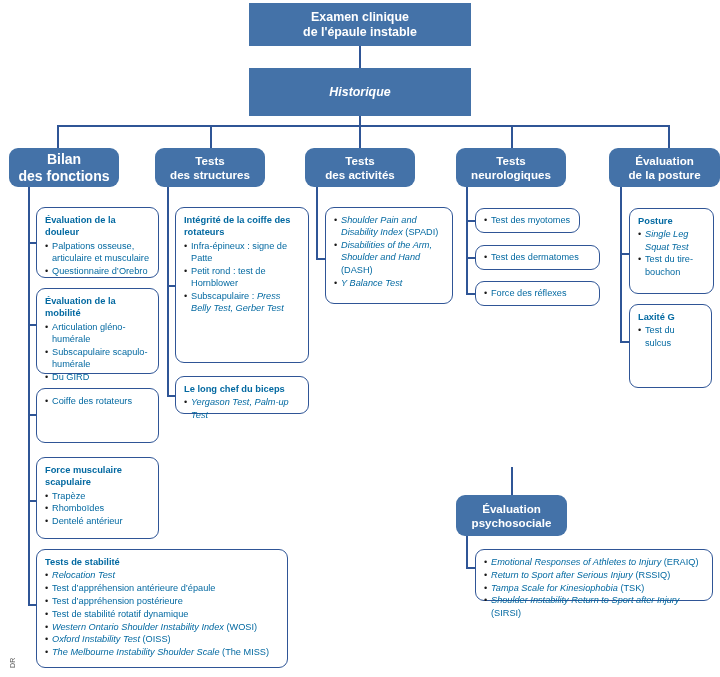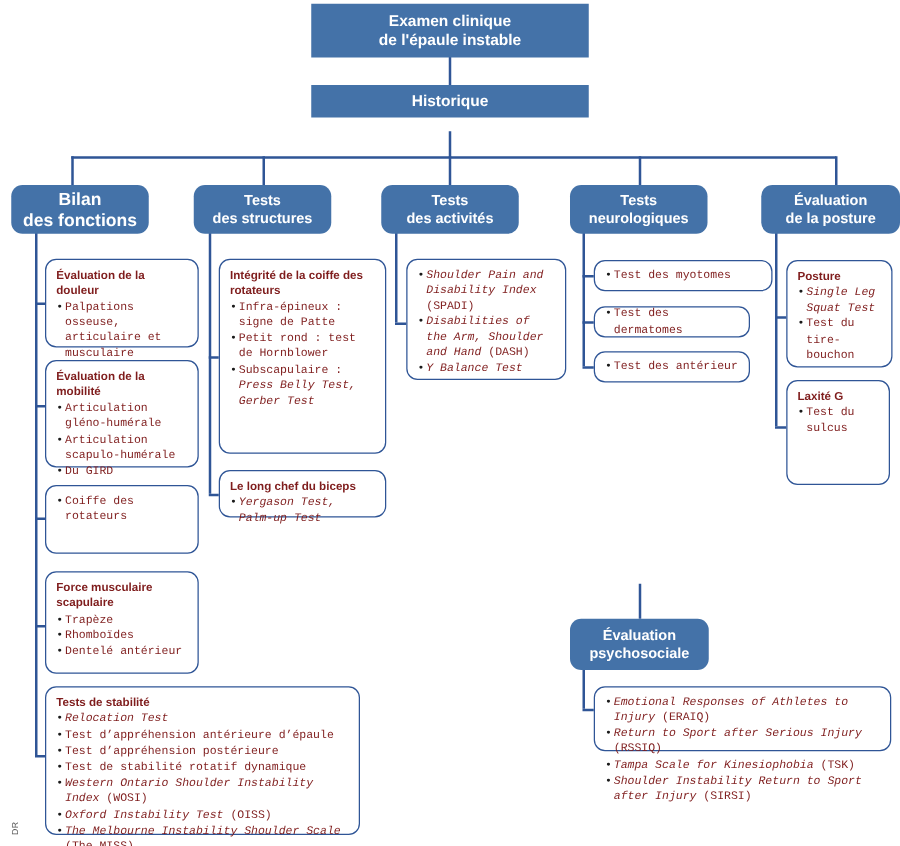--- a/index.html
+++ b/index.html
@@ -38,34 +38,33 @@
 
   
   .obox {
     position: absolute;
     background: #ffffff;
     border: 1.3px solid #2f5596;
     border-radius: 9px;
     box-sizing: border-box;
     padding: 6px 8px 6px 8px;
     z-index: 3;
-    color: #7f1d1d;
+    color: #0369a1;
   }
   .obox .hd {
     font-weight: bold;
     font-size: 9.3px;
     line-height: 1.32;
     margin-bottom: 1px;
     display: block;
   }
   .obox ul {
     list-style: none;
     margin: 0;
     padding: 0;
-    font-family: Liberation Mono, monospace;
   }
   .obox li {
     font-size: 9.2px;
     line-height: 1.34;
     position: relative;
     padding-left: 7px;
     margin: 0 0 0.5px 0;
   }
   .obox li::before {
     content: "\2022";
@@ -149,21 +148,21 @@
   <div class="ln v" style="left:466px; top:535px; height:32px;"></div>
   <div class="ln h" style="left:466px; top:567px; width:9px;"></div>
 
   <div class="node sq" style="left:249px; top:3px; width:222px; height:43px; font-size:12.4px;">
     <div>
       <span class="node-line">Examen clinique</span>
       <span class="node-line">de l'épaule instable</span>
     </div>
   </div>
 
-  <div class="node sq" style="left:249px; top:68px; width:222px; height:26px; font-size:12.4px;">
+  <div class="node sq" style="left:249px; top:68px; width:222px; height:48px; font-size:12.4px;font-style:italic;">
     <div>
       <span class="node-line">Historique</span>
     </div>
   </div>
 
   <div class="node rnd" style="left:9px; top:148px; width:110px; height:39px; font-size:14px;">
     <div>
       <span class="node-line">Bilan</span>
       <span class="node-line">des fonctions</span>
     </div>
@@ -209,21 +208,21 @@
     <ul>
       <li>Palpations osseuse, articulaire et musculaire</li>
       <li>Questionnaire d’Orebro</li>
     </ul>
   </div>
 
   <div class="obox" style="left:36px; top:288px; width:123px; height:86px;">
     <span class="hd">Évaluation de la mobilité</span>
     <ul>
       <li>Articulation gléno-humérale</li>
-      <li>Articulation scapulo-humérale</li>
+      <li>Subscapulaire scapulo-humérale</li>
       <li>Du GIRD</li>
     </ul>
   </div>
 
   <div class="obox" style="left:36px; top:388px; width:123px; height:55px;">
     <ul>
       <li>Coiffe des rotateurs</li>
     </ul>
   </div>
 
@@ -266,33 +265,33 @@
   </div>
 
   <div class="obox" style="left:325px; top:207px; width:128px; height:97px;">
     <ul>
       <li><i>Shoulder Pain and Disability Index</i><span> (SPADI)</span></li>
       <li><i>Disabilities of the Arm, Shoulder and Hand</i><span> (DASH)</span></li>
       <li><i>Y Balance Test</i><span></span></li>
     </ul>
   </div>
 
-  <div class="obox oneline" style="left:475px; top:208px; width:143px; height:25px;">
+  <div class="obox oneline" style="left:475px; top:208px; width:105px; height:25px;">
     <ul>
       <li>Test des myotomes</li>
     </ul>
   </div>
   <div class="obox oneline" style="left:475px; top:245px; width:125px; height:25px;">
     <ul>
       <li>Test des dermatomes</li>
     </ul>
   </div>
   <div class="obox oneline" style="left:475px; top:281px; width:125px; height:25px;">
     <ul>
-      <li>Test des antérieur</li>
+      <li>Force des réflexes</li>
     </ul>
   </div>
 
   <div class="obox" style="left:629px; top:208px; width:85px; height:86px;">
     <span class="hd">Posture</span>
     <ul>
       <li><i>Single Leg Squat Test</i><span></span></li>
       <li><i></i><span>Test du tire-bouchon</span></li>
     </ul>
   </div>

